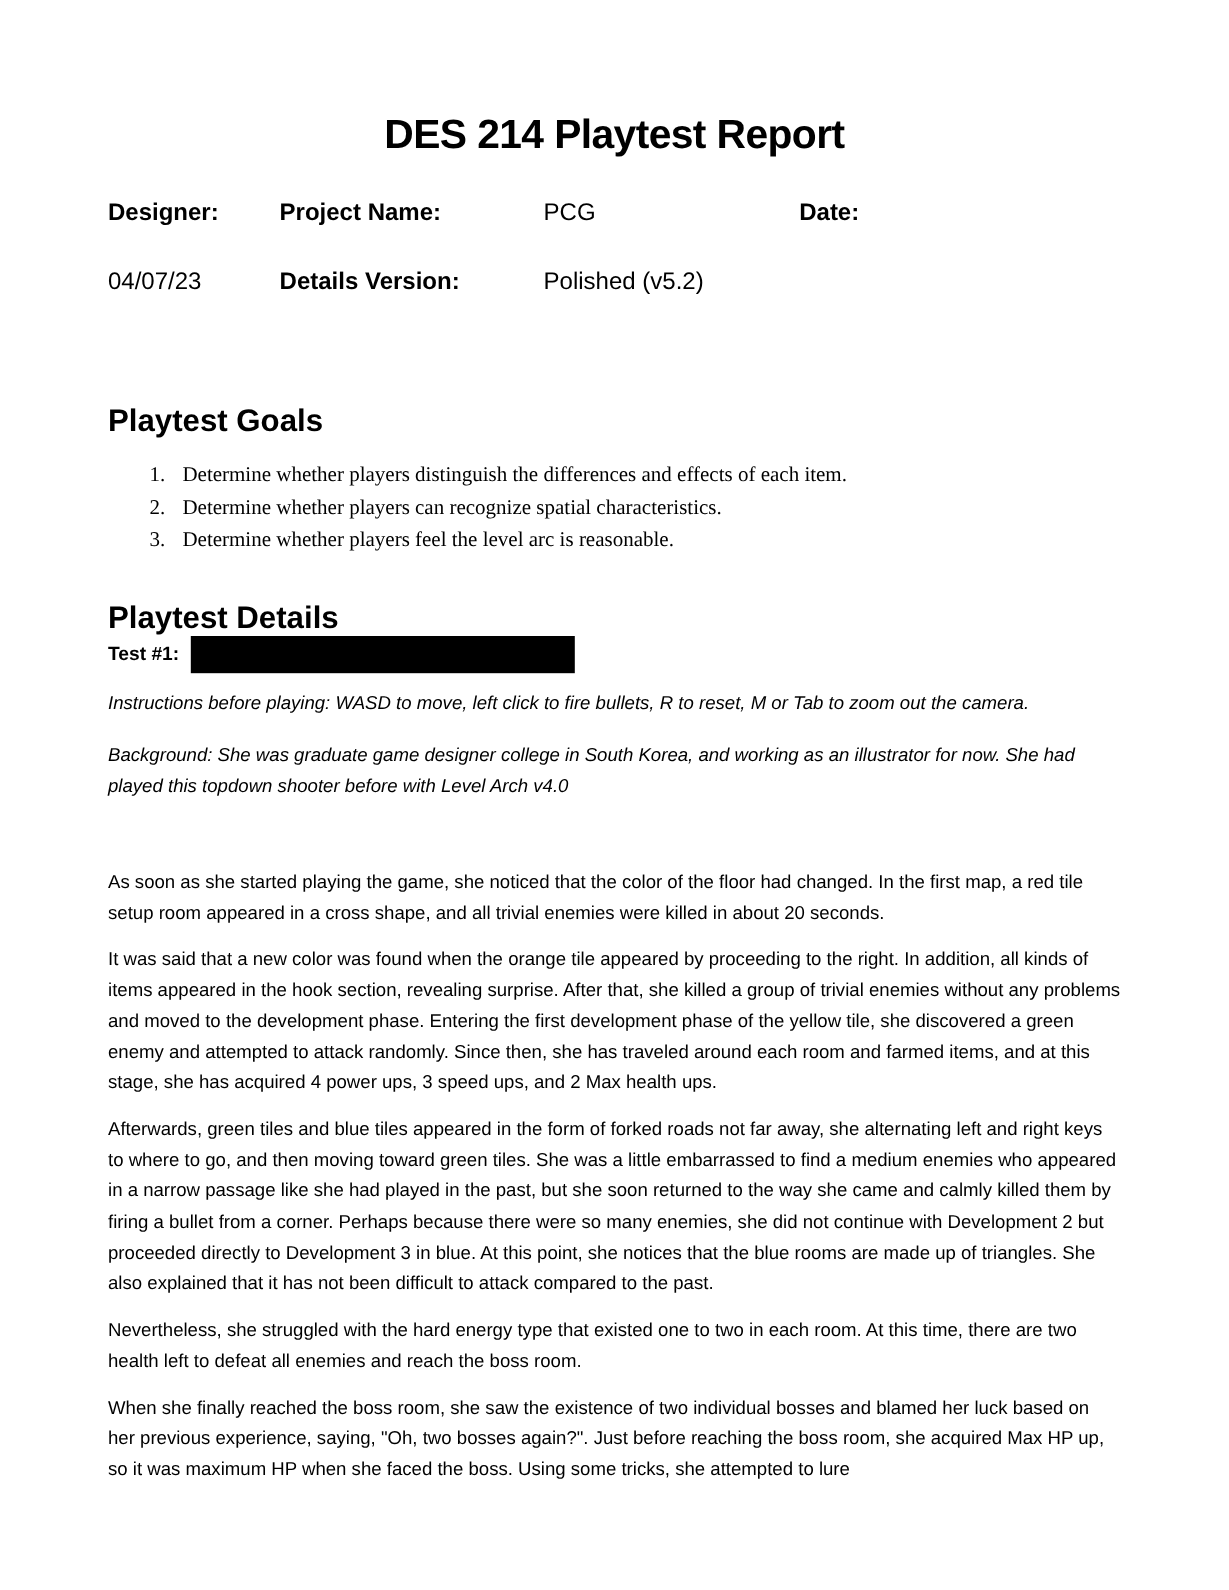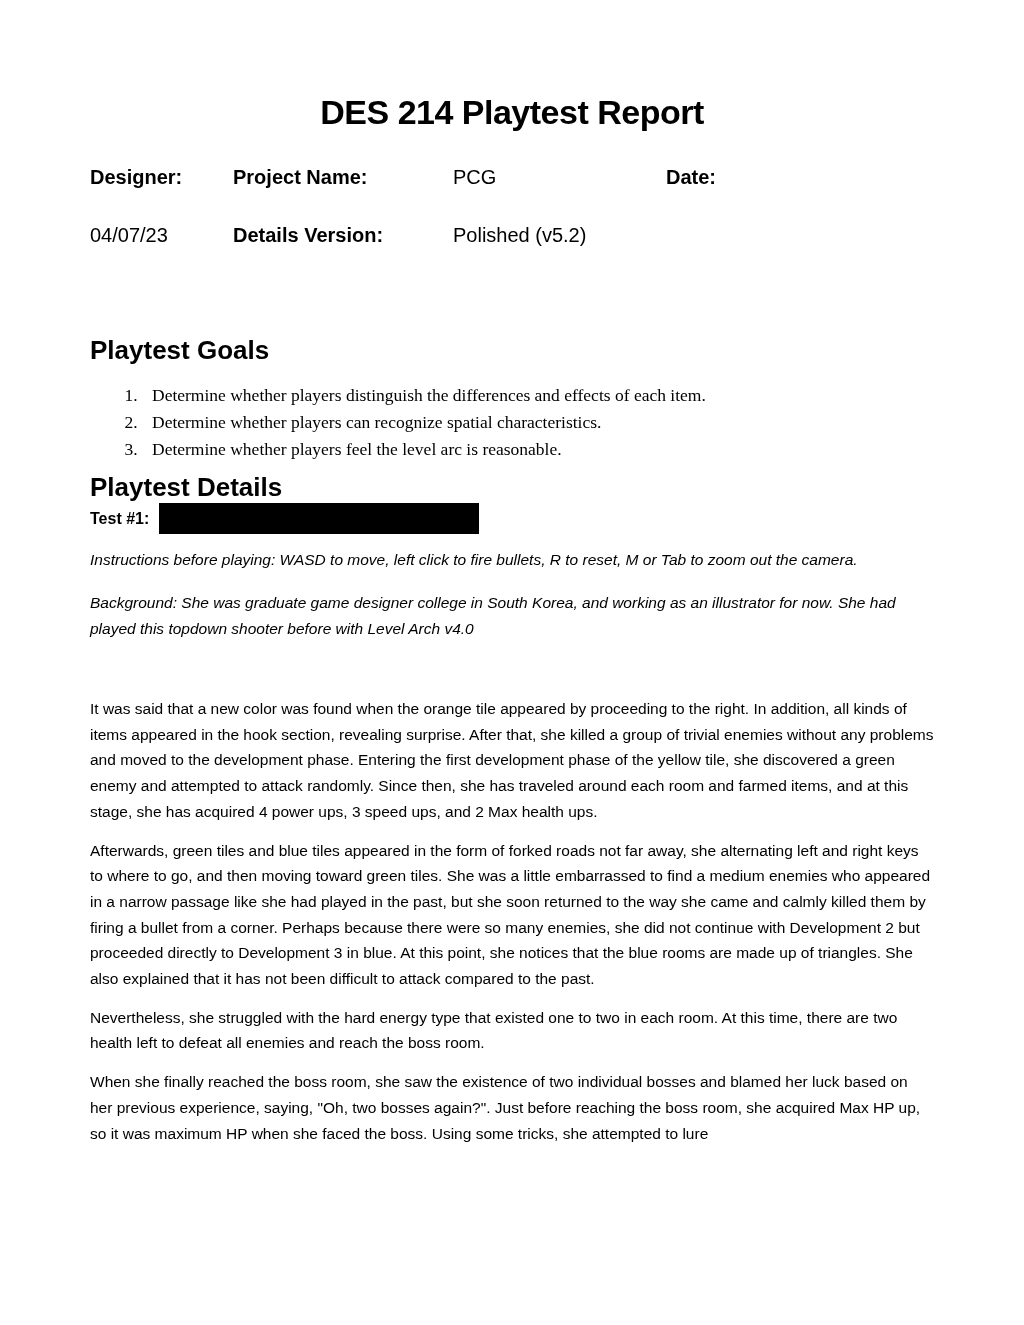--- a/index.html
+++ b/index.html
@@ -33,21 +33,21 @@
     line-height: 31px;
   }
   .meta .label { font-weight: 700; }
   .section-heading {
     font-size: 26px;
     font-weight: 700;
     text-decoration-thickness: 2px;
     text-underline-offset: 3px;
   }
   .goals-heading { margin-top: 84px; }
-  .details-heading { margin-top: 9px; }
+  .details-heading { margin-top: 36px; }
   ol.goals-list {
     margin-top: 16px;
     padding-left: 52px;
     font-family: Liberation Serif, serif;
     font-size: 17.5px;
     line-height: 27px;
   }
   ol.goals-list li { padding-left: 10px; }
   .test-row {
     margin-top: 0;
@@ -112,19 +112,20 @@
   <div class="test-row">
     <span>Test #1:</span>
     <span class="redaction"></span>
   </div>
 
   <p class="italic-line">Instructions before playing: WASD to move, left click to fire bullets, R to reset, M or Tab to zoom out the camera.</p>
 
   <p class="italic-block">Background: She was graduate game designer college in South Korea, and working as an illustrator for now. She had played this topdown shooter before with Level Arch v4.0</p>
 
   <div class="body-copy">
+    <p>As soon as she started playing the game, she noticed that the color of the floor had changed. In the first map, a red tile setup room appeared in a cross shape, and all trivial enemies were killed in about 20 seconds.</p>
     <p>It was said that a new color was found when the orange tile appeared by proceeding to the right. In addition, all kinds of items appeared in the hook section, revealing surprise. After that, she killed a group of trivial enemies without any problems and moved to the development phase. Entering the first development phase of the yellow tile, she discovered a green enemy and attempted to attack randomly. Since then, she has traveled around each room and farmed items, and at this stage, she has acquired 4 power ups, 3 speed ups, and 2 Max health ups.</p>
     <p>Afterwards, green tiles and blue tiles appeared in the form of forked roads not far away, she alternating left and right keys to where to go, and then moving toward green tiles. She was a little embarrassed to find a medium enemies who appeared in a narrow passage like she had played in the past, but she soon returned to the way she came and calmly killed them by firing a bullet from a corner. Perhaps because there were so many enemies, she did not continue with Development 2 but proceeded directly to Development 3 in blue. At this point, she notices that the blue rooms are made up of triangles. She also explained that it has not been difficult to attack compared to the past.</p>
     <p>Nevertheless, she struggled with the hard energy type that existed one to two in each room. At this time, there are two health left to defeat all enemies and reach the boss room.</p>
     <p>When she finally reached the boss room, she saw the existence of two individual bosses and blamed her luck based on her previous experience, saying, "Oh, two bosses again?". Just before reaching the boss room, she acquired Max HP up, so it was maximum HP when she faced the boss. Using some tricks, she attempted to lure</p>
   </div>
 
 </div>
 
 </body></html>

